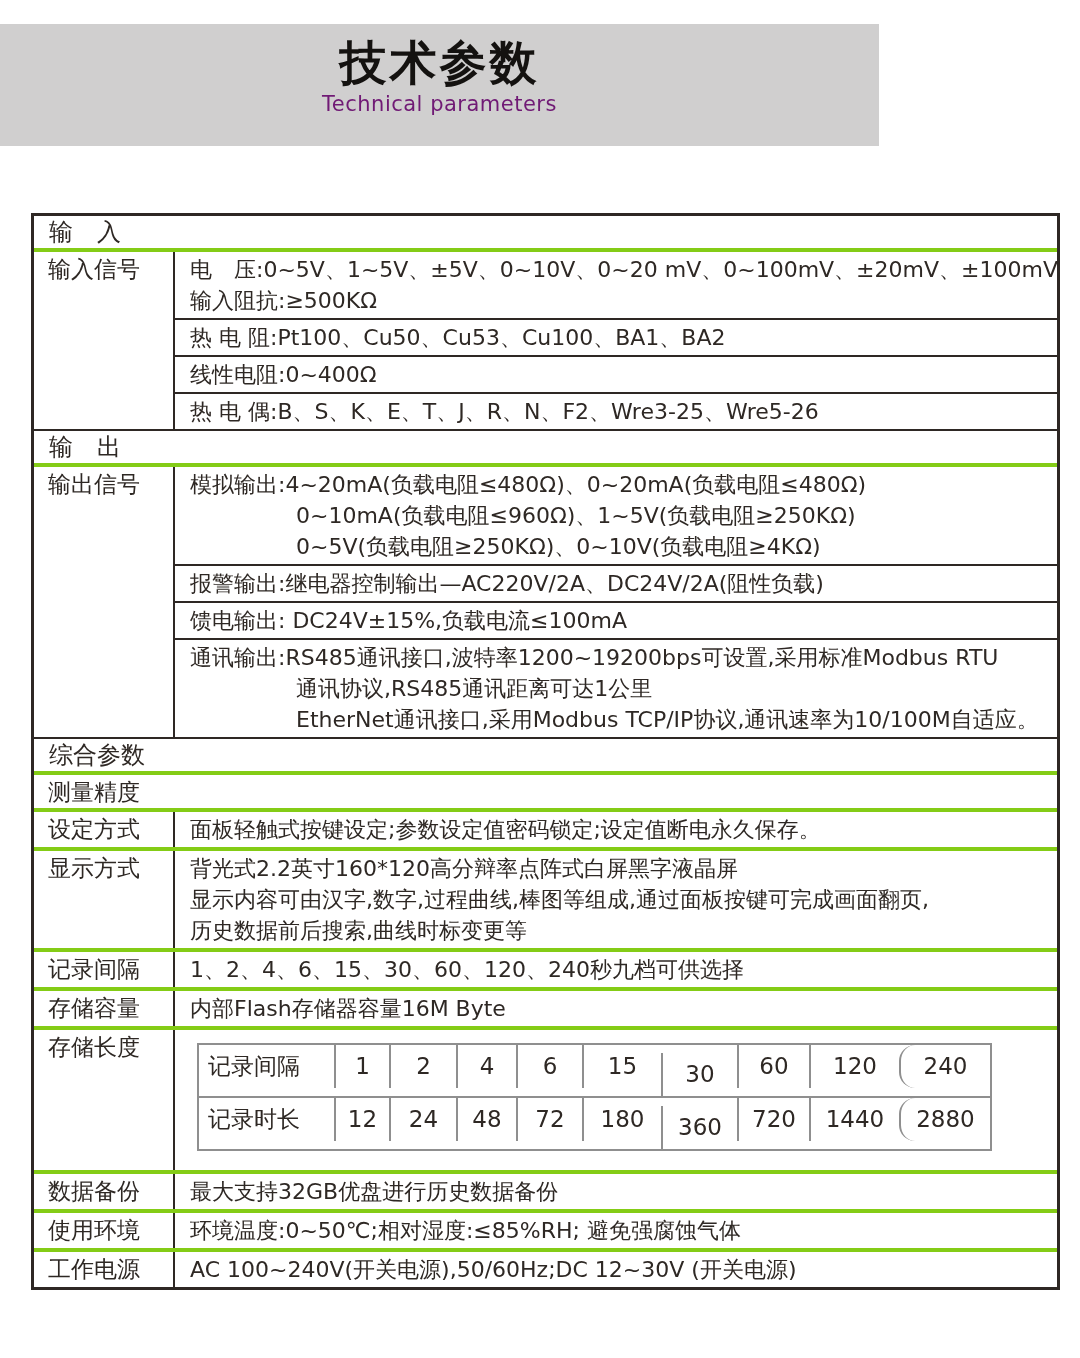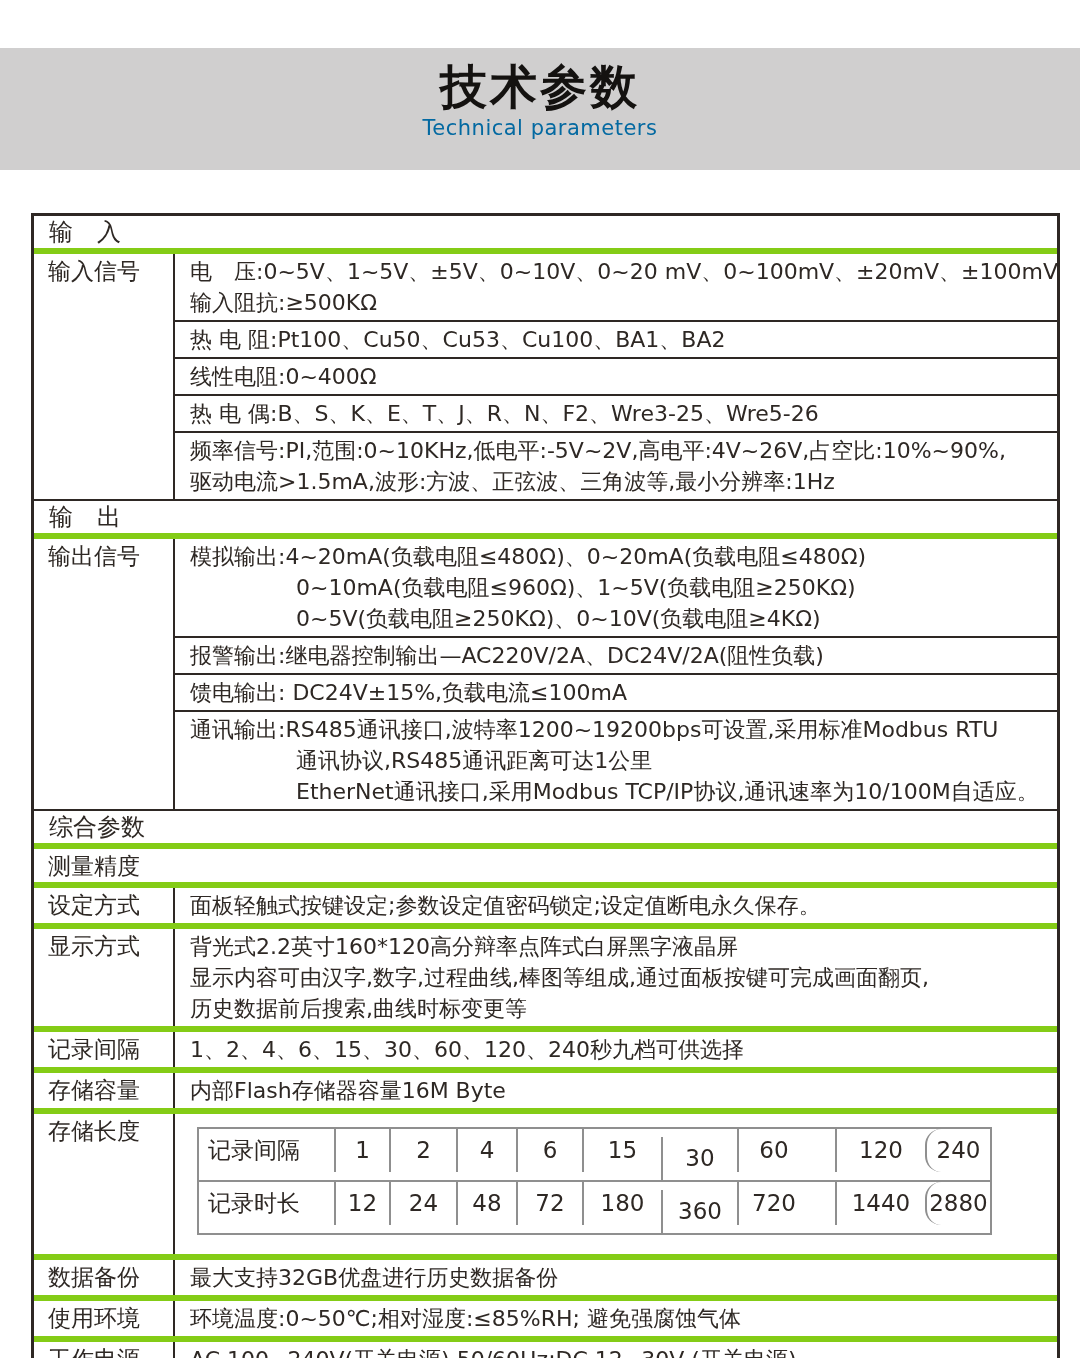--- a/index.html
+++ b/index.html
@@ -8,52 +8,52 @@
     position: relative;
     width: 1080px; height: 1358px;
     background: #ffffff;
     font-family: "DejaVu Sans", "Liberation Sans", sans-serif;
     color: #2e2824;
     overflow: hidden;
   }
 
   
   .band {
-    position: absolute; left: 0; top: 48px;
-    width: 1080px; height: 122px;
+    position: absolute; left: 0; top: 24px;
+    width: 879px; height: 122px;
     background: #d0cfcf;
     text-align: center;
   }
   .band .title {
     padding-top: 10px;
     font-size: 47px; font-weight: 700; line-height: 58px;
     letter-spacing: 3px; color: #141210;
   }
   .band .subtitle {
-    font-size: 21px; line-height: 24px; color: #0369a1;
+    font-size: 21px; line-height: 24px; color: #701a75;
     letter-spacing: 0.5px;
   }
 
   
   .spec {
     position: absolute; left: 31px; top: 213px;
     width: 1029px;
     border: 3px solid #2e2824;
     background: #fff;
     font-size: 22px;
   }
   .spec > div:first-child { border-top: none; }
 
   .sec {
     border-top: 2px solid #2e2824;
     padding: 1px 0 1px 15px;
     font-size: 24px; line-height: 30px;
   }
 
-  .r { display: flex; border-top: 6px solid #84cc16; align-items: stretch; }
+  .r { display: flex; border-top: 4px solid #84cc16; align-items: stretch; }
   .lab {
     flex: 0 0 139px;
     padding: 2px 0 0 14px;
     font-size: 23px; line-height: 31px;
   }
   .val {
     flex: 1 1 auto;
     border-left: 2px solid #2e2824;
     padding: 2px 4px 2px 15px;
     min-width: 0;
@@ -80,21 +80,21 @@
     border-left: none; flex: 0 0 135px;
     text-align: left; padding-left: 9px; font-weight: 500;
   }
   .irow .icell:nth-child(2) { flex: 0 0 55px; }
   .irow .icell:nth-child(3) { flex: 0 0 67px; }
   .irow .icell:nth-child(4) { flex: 0 0 60px; }
   .irow .icell:nth-child(5) { flex: 0 0 66px; }
   .irow .icell:nth-child(6) { flex: 0 0 79px; }
   .irow .icell:nth-child(7) { flex: 0 0 76px; margin-top: 8px; }
   .irow .icell:nth-child(8) { flex: 0 0 72px; }
-  .irow .icell:nth-child(9) { flex: 0 0 90px; margin-left: 26px; }
+  .irow .icell:nth-child(9) { flex: 0 0 90px; }
   .irow .icell:nth-child(10) { flex: 1 1 auto; border-radius: 16px; }
 </style>
 </head>
 <body>
 
 <div class="band">
   <div class="title">技术参数</div>
   <div class="subtitle">Technical parameters</div>
 </div>
 
@@ -110,24 +110,20 @@
         <div class="line">输入阻抗:≥500KΩ</div>
       </div>
       <div class="subrow">
         <div class="line">热 电 阻:Pt100、Cu50、Cu53、Cu100、BA1、BA2</div>
       </div>
       <div class="subrow">
         <div class="line">线性电阻:0~400Ω</div>
       </div>
       <div class="subrow">
         <div class="line">热 电 偶:B、S、K、E、T、J、R、N、F2、Wre3-25、Wre5-26</div>
-      </div>
-      <div class="subrow">
-        <div class="line">频率信号:PI,范围:0~10KHz,低电平:-5V~2V,高电平:4V~26V,占空比:10%~90%,</div>
-        <div class="line">驱动电流&gt;1.5mA,波形:方波、正弦波、三角波等,最小分辨率:1Hz</div>
       </div>
     </div>
   </div>
 
   <div class="sec">输　出</div>
 
   <div class="r">
     <div class="lab">输出信号</div>
     <div class="valcol subrows">
       <div class="subrow">

